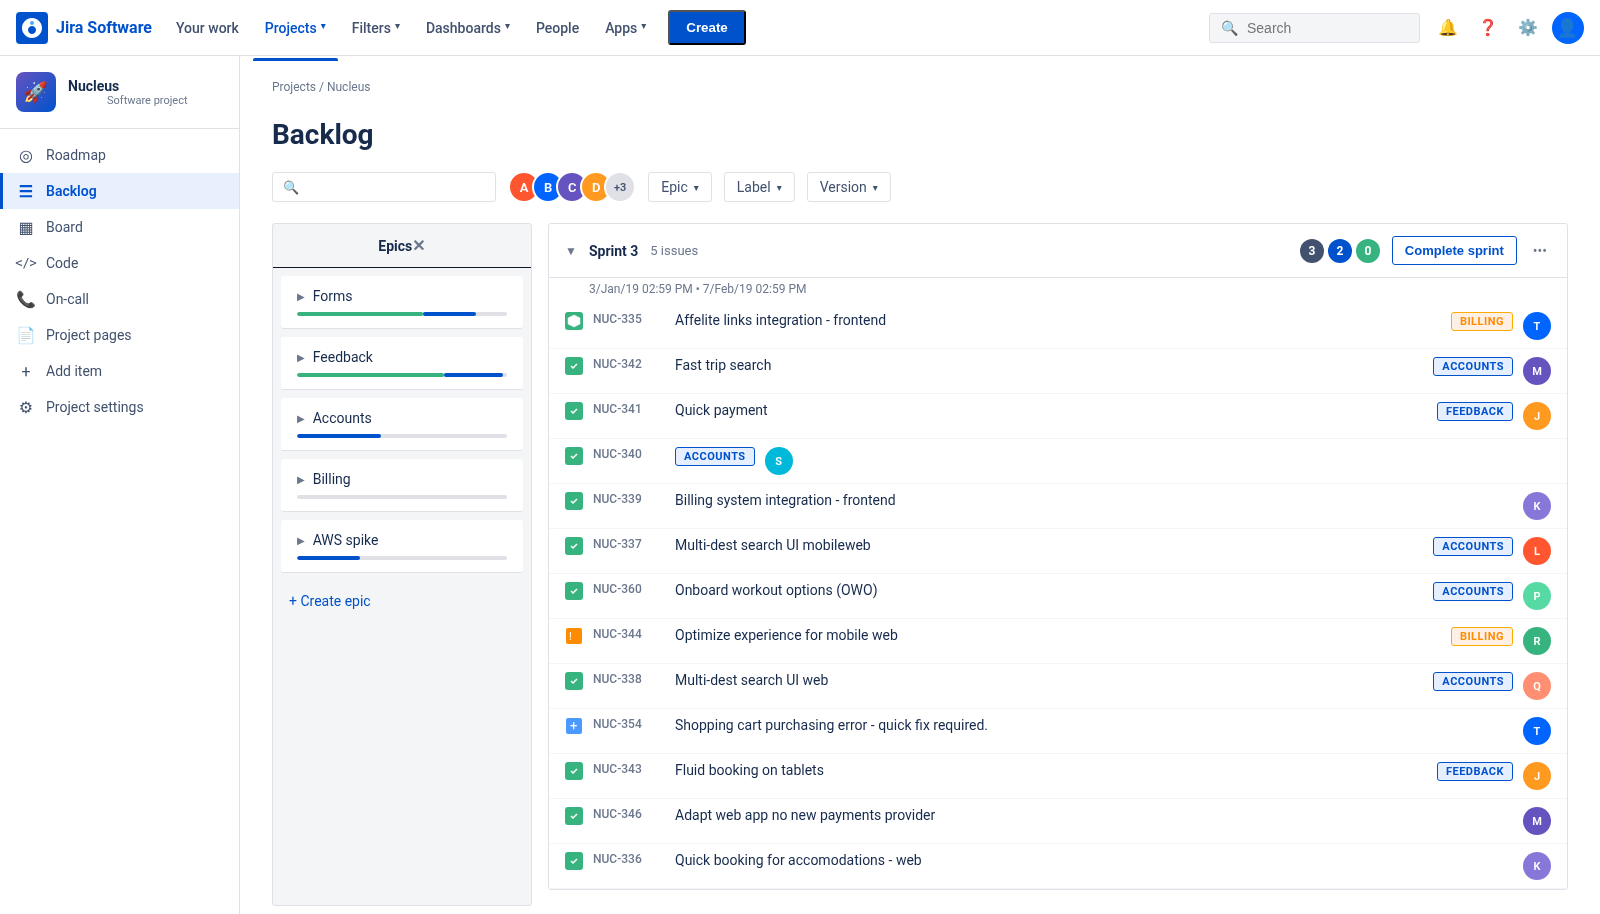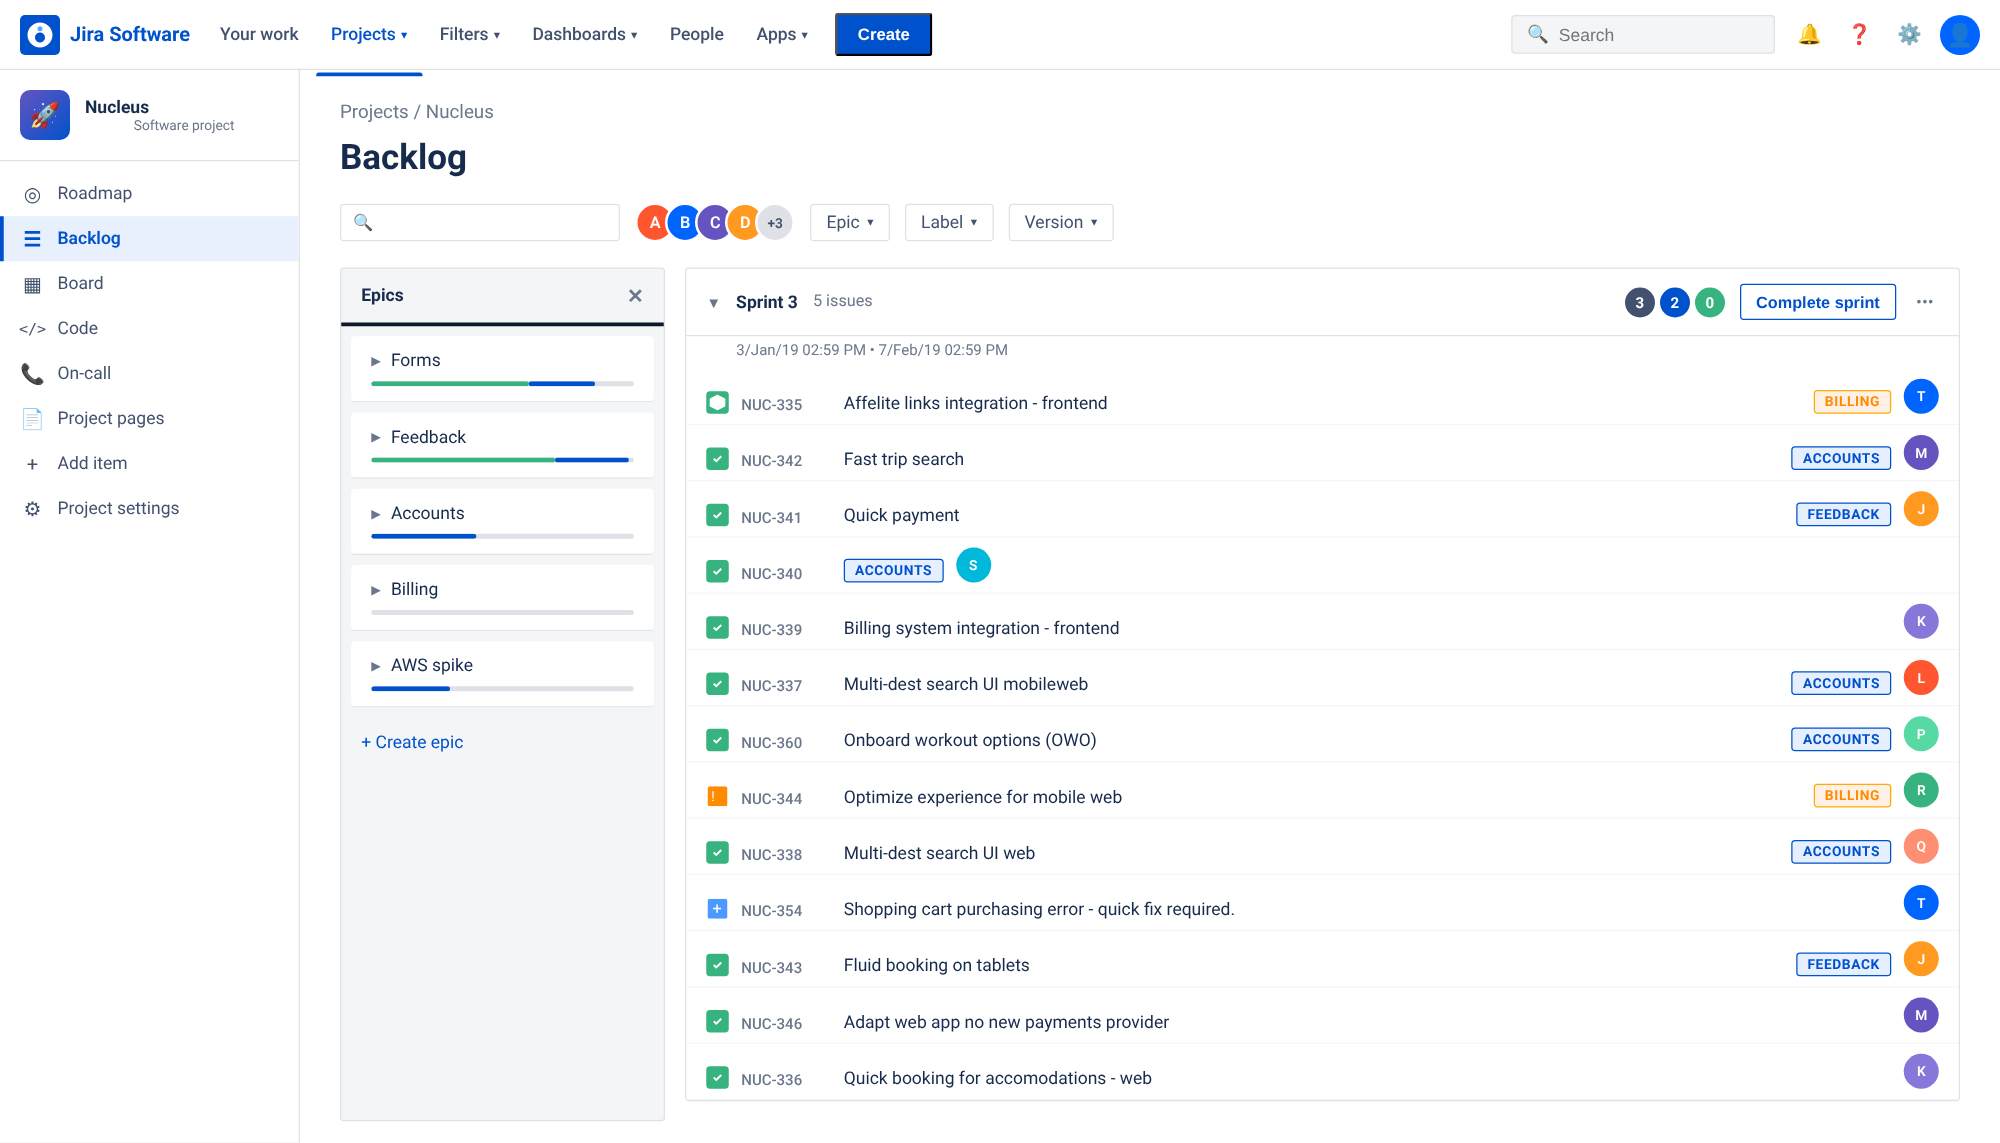--- a/index.html
+++ b/index.html
@@ -4,21 +4,21 @@
   <style>
     * { box-sizing: border-box; margin: 0; padding: 0; }
     body { font-family: -apple-system, BlinkMacSystemFont, 'Segoe UI', Roboto, sans-serif; font-size: 14px; background: #f4f5f7; color: #172b4d; }
 
     
     .topnav { display: flex; align-items: center; background: #fff; height: 56px; padding: 0 16px; border-bottom: 1px solid #dfe1e6; position: fixed; top: 0; left: 0; right: 0; z-index: 100; gap: 4px; }
     .topnav-logo { display: flex; align-items: center; gap: 8px; margin-right: 8px; }
     .topnav-logo-icon { width: 32px; height: 32px; }
     .topnav-logo-text { font-size: 16px; font-weight: 700; color: #0052cc; }
     .topnav-nav { display: flex; align-items: center; gap: 2px; flex: 1; }
-    .nav-item { padding: 8px 12px; color: #42526e; font-size: 14px; font-weight: 500; cursor: pointer; border-radius: 3px; display: flex; align-items: center; gap: 4px; position: relative; white-space: nowrap; }
+    .nav-item { padding: 8px 12px; color: #42526e; font-size: 14px; font-weight: 500; cursor: pointer; border-radius: 3px; display: flex; gap: 4px; position: relative; white-space: nowrap; }
     .nav-item.active { color: #0052cc; }
     .nav-item.active::after { content: ''; position: absolute; bottom: -17px; left: 0; right: 0; height: 3px; background: #0052cc; border-radius: 2px 2px 0 0; }
     .nav-create { background: #0052cc; color: #fff; padding: 8px 16px; border-radius: 3px; font-weight: 600; cursor: pointer; margin-left: 8px; }
     .nav-search { display: flex; align-items: center; background: #f4f5f7; border: 1px solid #dfe1e6; border-radius: 3px; padding: 6px 12px; gap: 8px; min-width: 200px; cursor: text; }
     .nav-search input { border: none; background: transparent; outline: none; font-size: 14px; color: #42526e; width: 160px; }
     .nav-icons { display: flex; align-items: center; gap: 8px; margin-left: 8px; }
     .nav-icon-btn { width: 32px; height: 32px; border-radius: 50%; display: flex; align-items: center; justify-content: center; cursor: pointer; color: #42526e; font-size: 16px; }
     .avatar-circle { width: 32px; height: 32px; border-radius: 50%; background: #dfe1e6; display: flex; align-items: center; justify-content: center; font-size: 12px; overflow: hidden; }
 
     
@@ -32,41 +32,41 @@
     .sidebar-project-name { font-weight: 700; font-size: 14px; color: #172b4d; }
     .sidebar-project-type { font-size: 11px; color: #6b778c; margin-left: 39px; }
     .sidebar-nav { display: flex; flex-direction: column; padding: 8px 0; flex: 1; }
     .sidebar-item { display: flex; align-items: center; gap: 10px; padding: 8px 16px; color: #42526e; cursor: pointer; font-size: 14px; }
     .sidebar-item.active { background: #e8f0fe; color: #0052cc; font-weight: 600; border-left: 3px solid #0052cc; padding-left: 13px; }
     .sidebar-item-icon { width: 20px; height: 20px; display: flex; align-items: center; justify-content: center; font-size: 16px; flex-shrink: 0; }
 
     
     .main { flex: 1; overflow-y: auto; background: #fff; }
     .main-content { padding: 24px 32px; }
-    .breadcrumb { font-size: 15px; color: #6b778c; margin-bottom: 11px; }
+    .breadcrumb { font-size: 12px; color: #6b778c; margin-bottom: 24px; }
     .breadcrumb a { color: #6b778c; text-decoration: none; }
     .page-title { font-size: 28px; font-weight: 700; color: #172b4d; margin-bottom: 20px; }
 
     
     .backlog-toolbar { display: flex; align-items: center; gap: 12px; margin-bottom: 20px; }
     .backlog-search { display: flex; align-items: center; background: #fff; border: 1px solid #dfe1e6; border-radius: 3px; padding: 6px 10px; gap: 6px; }
     .backlog-search input { border: none; outline: none; font-size: 14px; color: #172b4d; width: 180px; }
     .avatar-group { display: flex; align-items: center; }
     .avatar-group .avatar-circle { width: 32px; height: 32px; border-radius: 50%; border: 2px solid #fff; margin-left: -8px; font-size: 12px; font-weight: 600; color: #fff; }
     .avatar-group .avatar-circle:first-child { margin-left: 0; }
     .avatar-count { width: 32px; height: 32px; border-radius: 50%; background: #dfe1e6; border: 2px solid #fff; display: flex; align-items: center; justify-content: center; font-size: 11px; font-weight: 600; color: #42526e; margin-left: -8px; }
     .filter-btn { display: flex; align-items: center; gap: 6px; padding: 6px 12px; border: 1px solid #dfe1e6; border-radius: 3px; background: #fff; color: #42526e; cursor: pointer; font-size: 14px; }
     .chevron { font-size: 10px; }
 
     
     .backlog-area { display: flex; gap: 16px; }
 
     
     .epics-panel { width: 260px; flex-shrink: 0; background: #f4f5f7; border: 1px solid #dfe1e6; border-radius: 3px; padding: 0; }
-    .epics-header { display: flex; align-items: center; justify-content: space-between; padding: 12px 16px; font-weight: 700; font-size: 14px; color: #172b4d; border-bottom: 3px solid #0f172a; }
+    .epics-header { display: flex; align-items: center; justify-content: center; padding: 12px 16px; font-weight: 700; font-size: 14px; color: #172b4d; border-bottom: 1px solid #0f172a; }
     .epics-close { cursor: pointer; color: #6b778c; font-size: 16px; }
     .epic-item { padding: 12px 16px; border-bottom: 1px solid #dfe1e6; background: #fff; margin: 8px; border-radius: 3px; }
     .epic-item-header { display: flex; align-items: center; gap: 8px; font-size: 14px; color: #172b4d; cursor: pointer; }
     .epic-chevron { font-size: 10px; color: #6b778c; }
     .epic-progress { margin-top: 8px; height: 4px; background: #dfe1e6; border-radius: 2px; overflow: hidden; }
     .epic-progress-bar { height: 100%; border-radius: 2px; }
     .create-epic { display: flex; align-items: center; gap: 6px; padding: 12px 16px; color: #0052cc; cursor: pointer; font-size: 14px; }
 
     
     .sprint-area { flex: 1; }
@@ -77,21 +77,21 @@
     .sprint-count { font-size: 13px; color: #6b778c; }
     .sprint-badges { display: flex; gap: 4px; }
     .sprint-badge { width: 24px; height: 24px; border-radius: 50%; display: flex; align-items: center; justify-content: center; font-size: 12px; font-weight: 700; color: #fff; }
     .sprint-badge.blue { background: #0052cc; }
     .sprint-badge.green { background: #36b37e; }
     .sprint-badge.gray { background: #42526e; color: #fff; }
     .complete-sprint-btn { padding: 6px 12px; border: 1px solid #0052cc; border-radius: 3px; color: #0052cc; font-size: 13px; font-weight: 600; cursor: pointer; background: #fff; white-space: nowrap; }
     .sprint-menu { cursor: pointer; color: #6b778c; padding: 4px; }
 
     
-    .issue-row { display: flex; align-items: flex-end; padding: 8px 16px; border-bottom: 1px solid #f4f5f7; gap: 10px; cursor: pointer; }
+    .issue-row { display: flex; align-items: flex-start; padding: 8px 16px; border-bottom: 1px solid #f4f5f7; gap: 10px; cursor: pointer; }
     .issue-type-icon { width: 18px; height: 18px; flex-shrink: 0; display: flex; align-items: center; justify-content: center; }
     .issue-key { font-size: 12px; color: #6b778c; font-weight: 500; min-width: 72px; }
     .issue-summary { flex: 1; font-size: 14px; color: #172b4d; }
     .issue-label { padding: 2px 8px; border-radius: 3px; font-size: 11px; font-weight: 700; letter-spacing: 0.5px; }
     .label-billing { background: #fff0e6; color: #ff8b00; border: 1px solid #ffab00; }
     .label-accounts { background: #e6efff; color: #0052cc; border: 1px solid #0052cc; }
     .label-feedback { background: #e6efff; color: #0052cc; border: 1px solid #0052cc; }
     .issue-avatar { width: 28px; height: 28px; border-radius: 50%; flex-shrink: 0; }
     .create-issue { display: flex; align-items: center; gap: 6px; padding: 10px 16px; color: #6b778c; cursor: pointer; font-size: 14px; }
 

